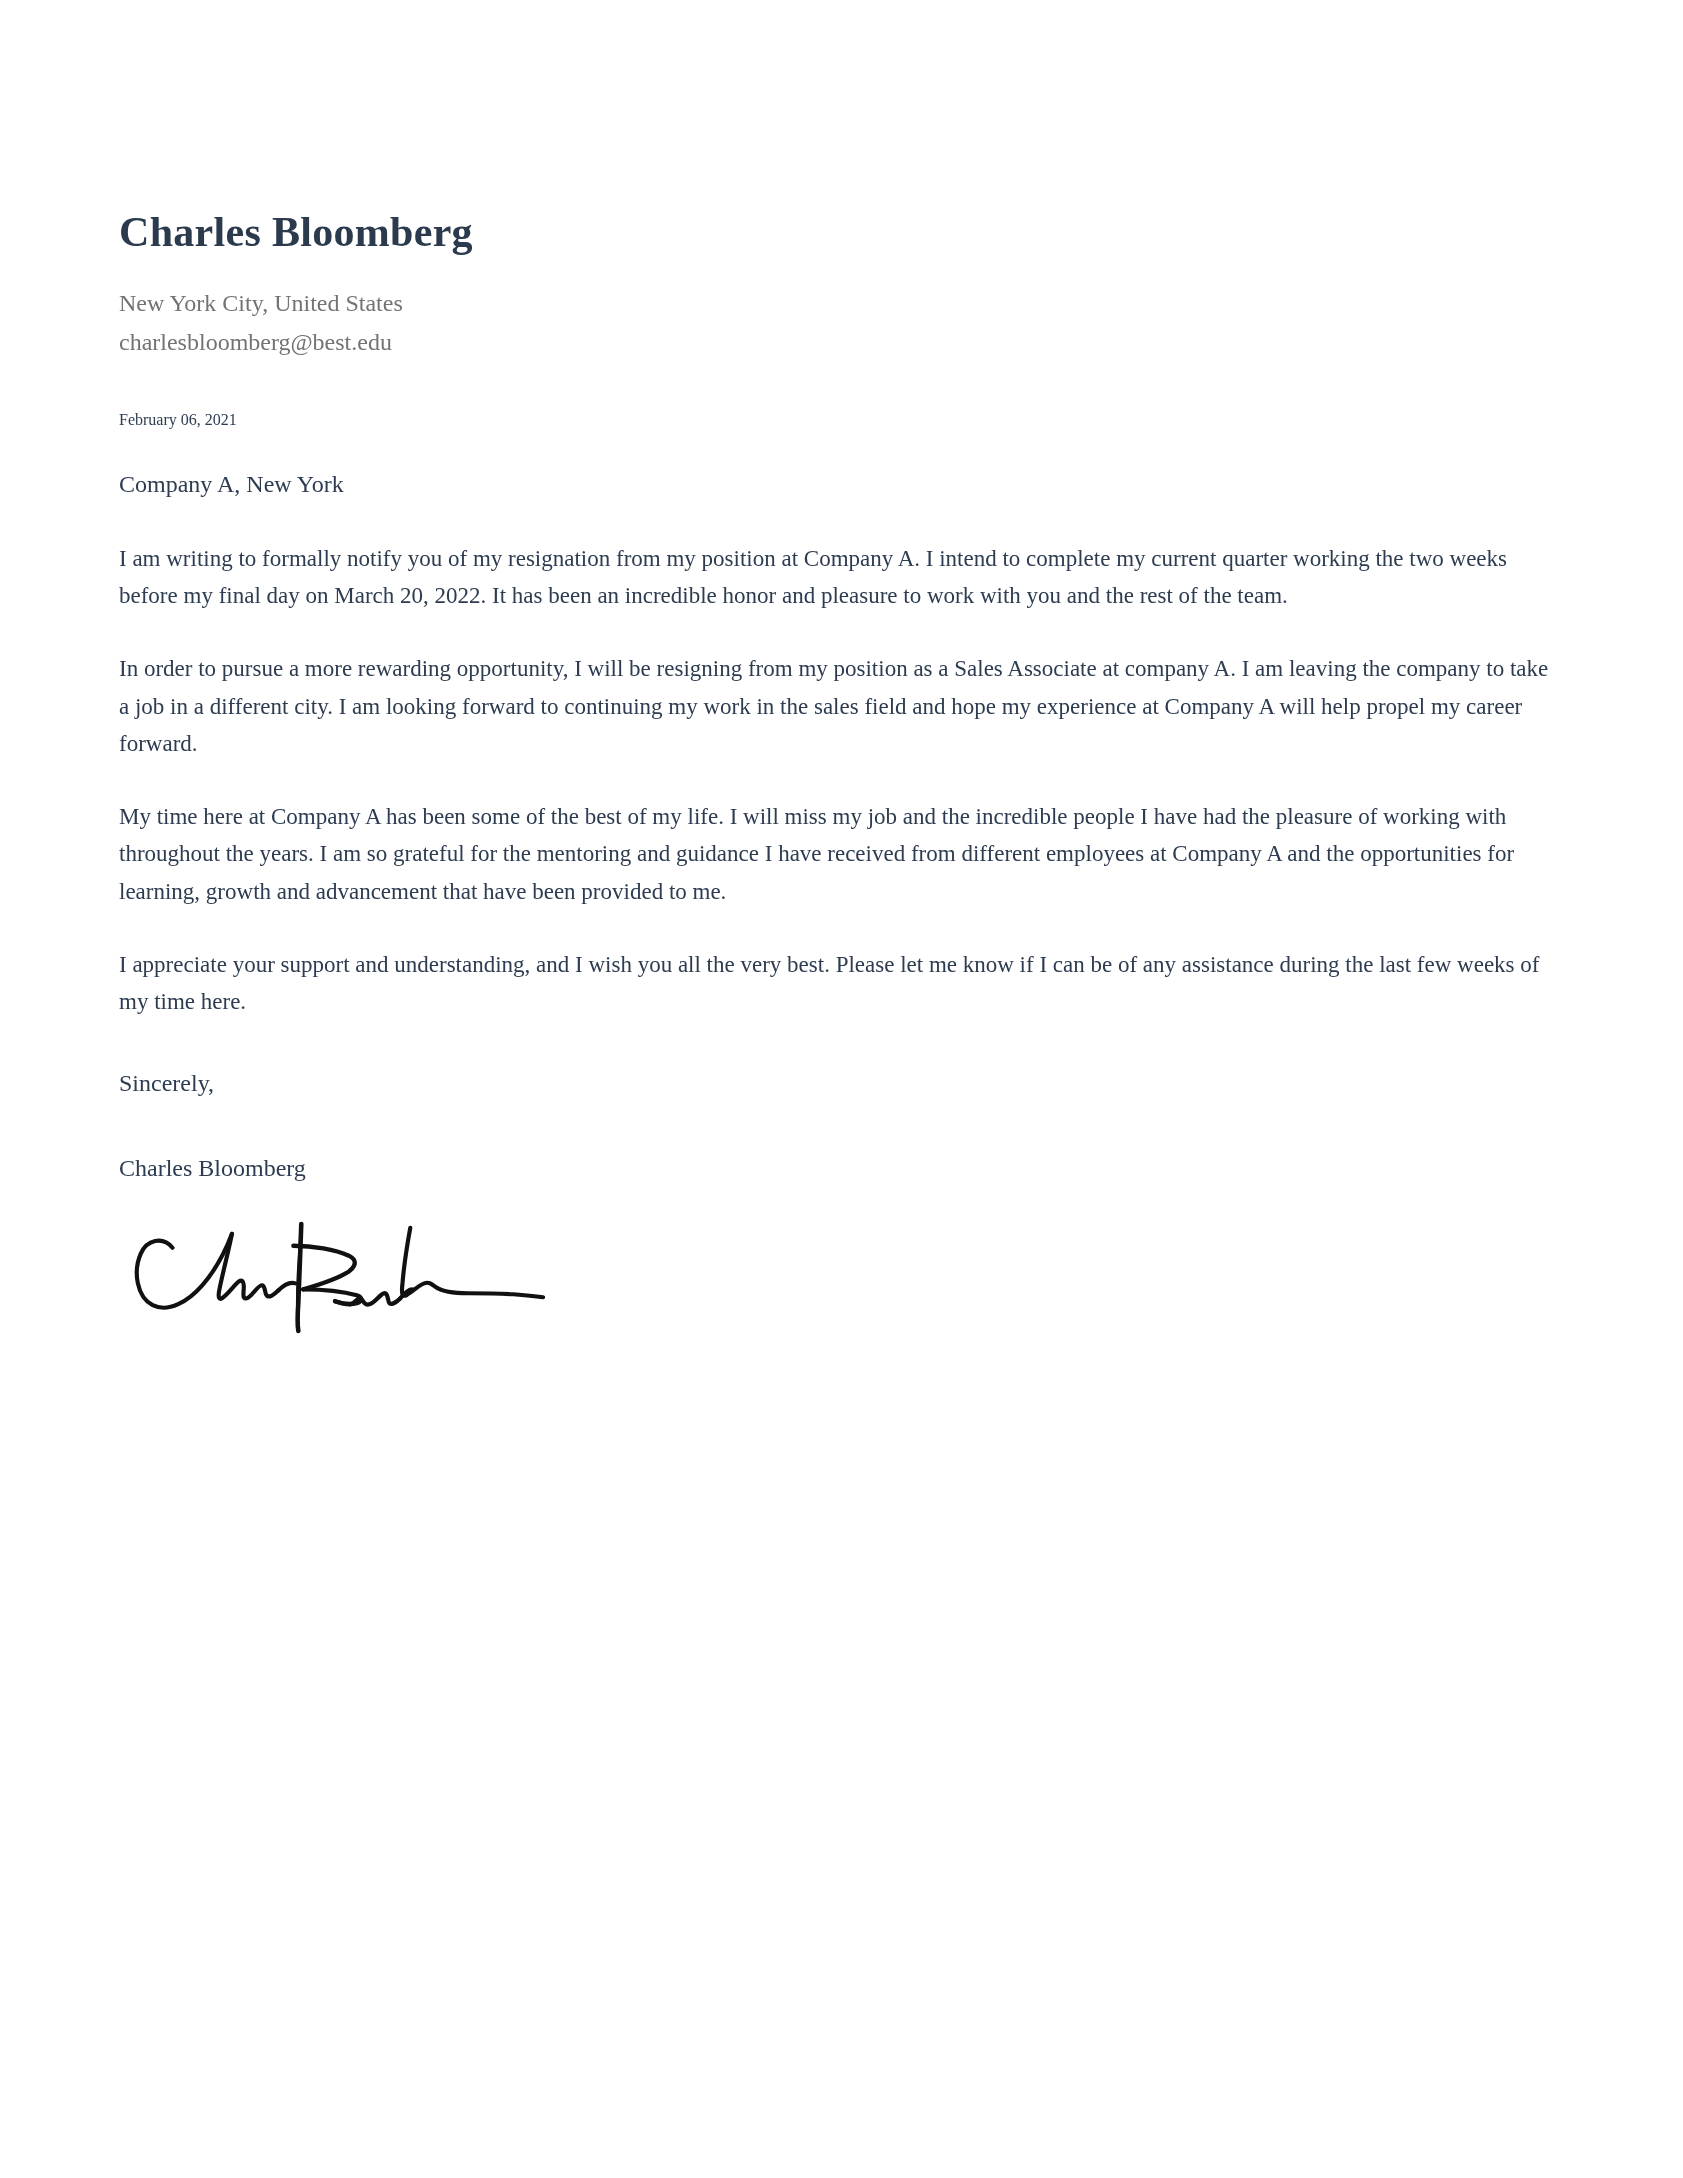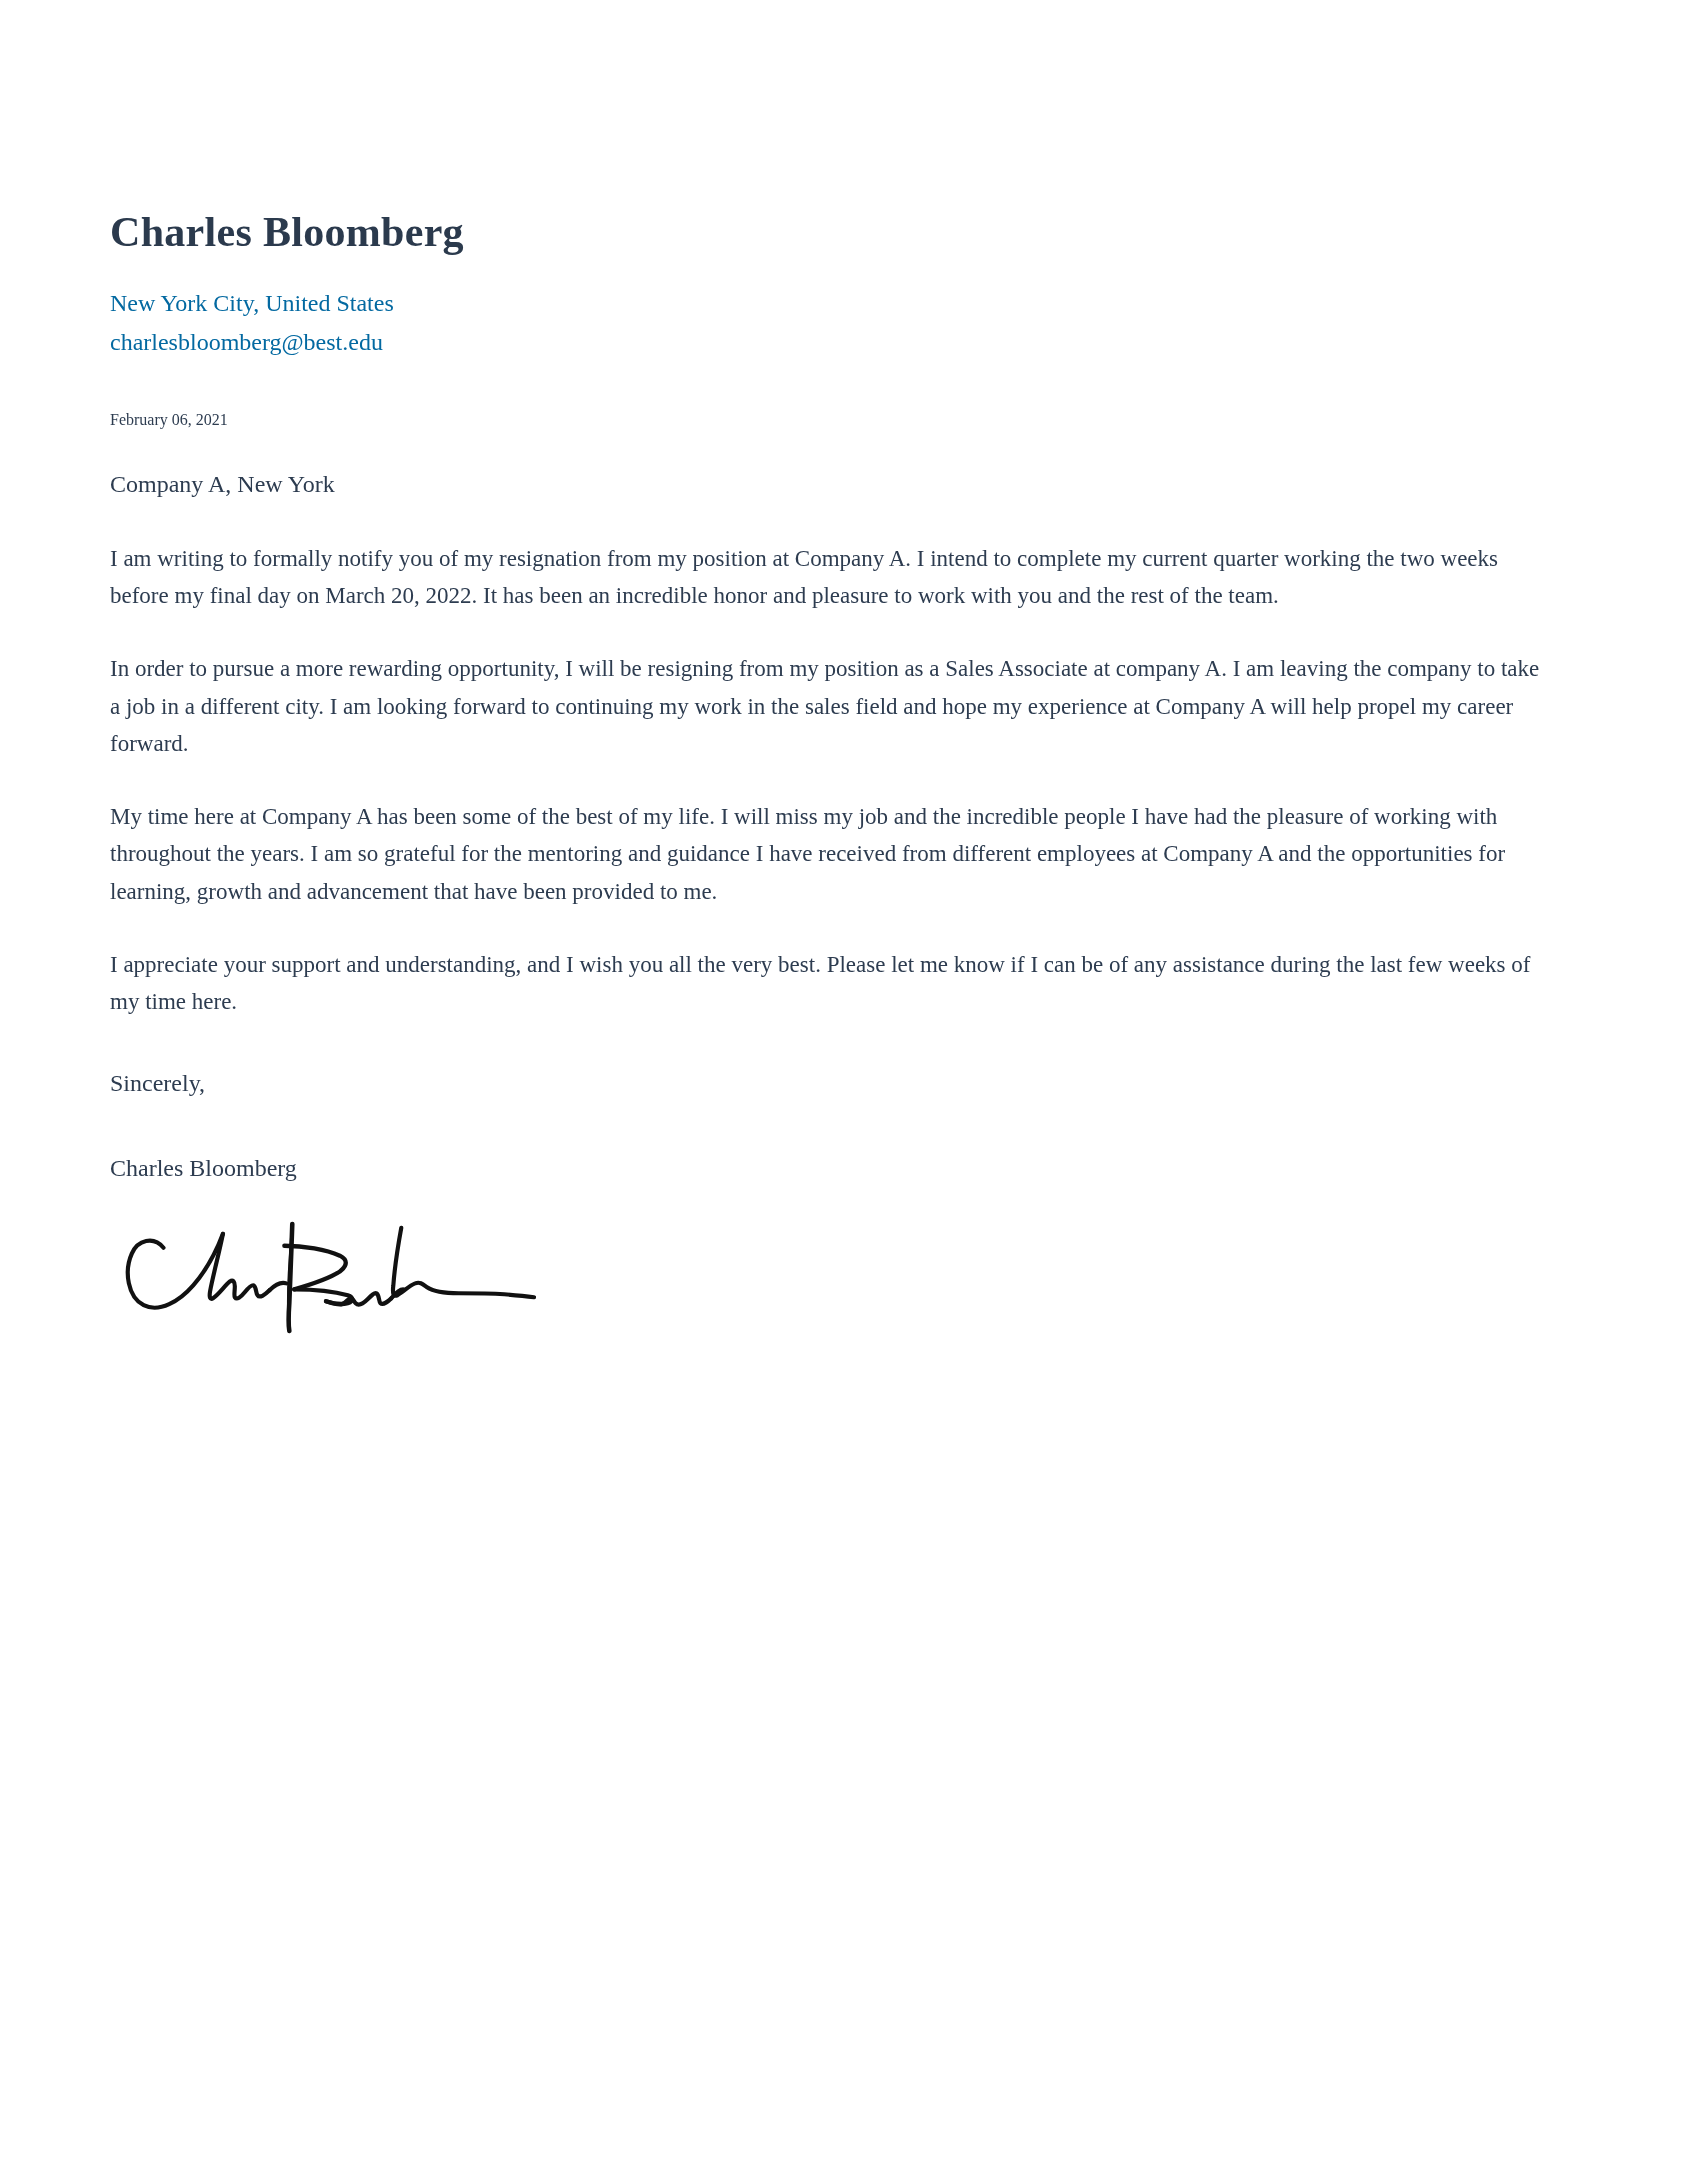--- a/index.html
+++ b/index.html
@@ -12,37 +12,37 @@
     width: 1683px;
     height: 2178px;
     background: #ffffff;
     box-sizing: border-box;
     font-family: "Liberation Serif", "DejaVu Serif", serif;
     color: #2d3c50;
     overflow: hidden;
   }
   .letter {
     position: absolute;
-    left: 110px;
+    left: 119px;
     top: 208px;
     width: 1455px;
   }
   .name-heading {
     font-size: 42px;
     font-weight: bold;
     letter-spacing: 0.3px;
     line-height: 1.15;
     margin: 0 0 28px 0;
     color: #2b3a4d;
   }
   .contact-line {
     font-size: 24px;
     line-height: 1.62;
     margin: 0;
-    color: #0369a1;
+    color: #737373;
   }
   .date-line {
     font-size: 16px;
     line-height: 1.62;
     margin: 45px 0 0 0;
   }
   .recipient-line {
     font-size: 24px;
     line-height: 1.62;
     margin: 32px 0 0 0;

